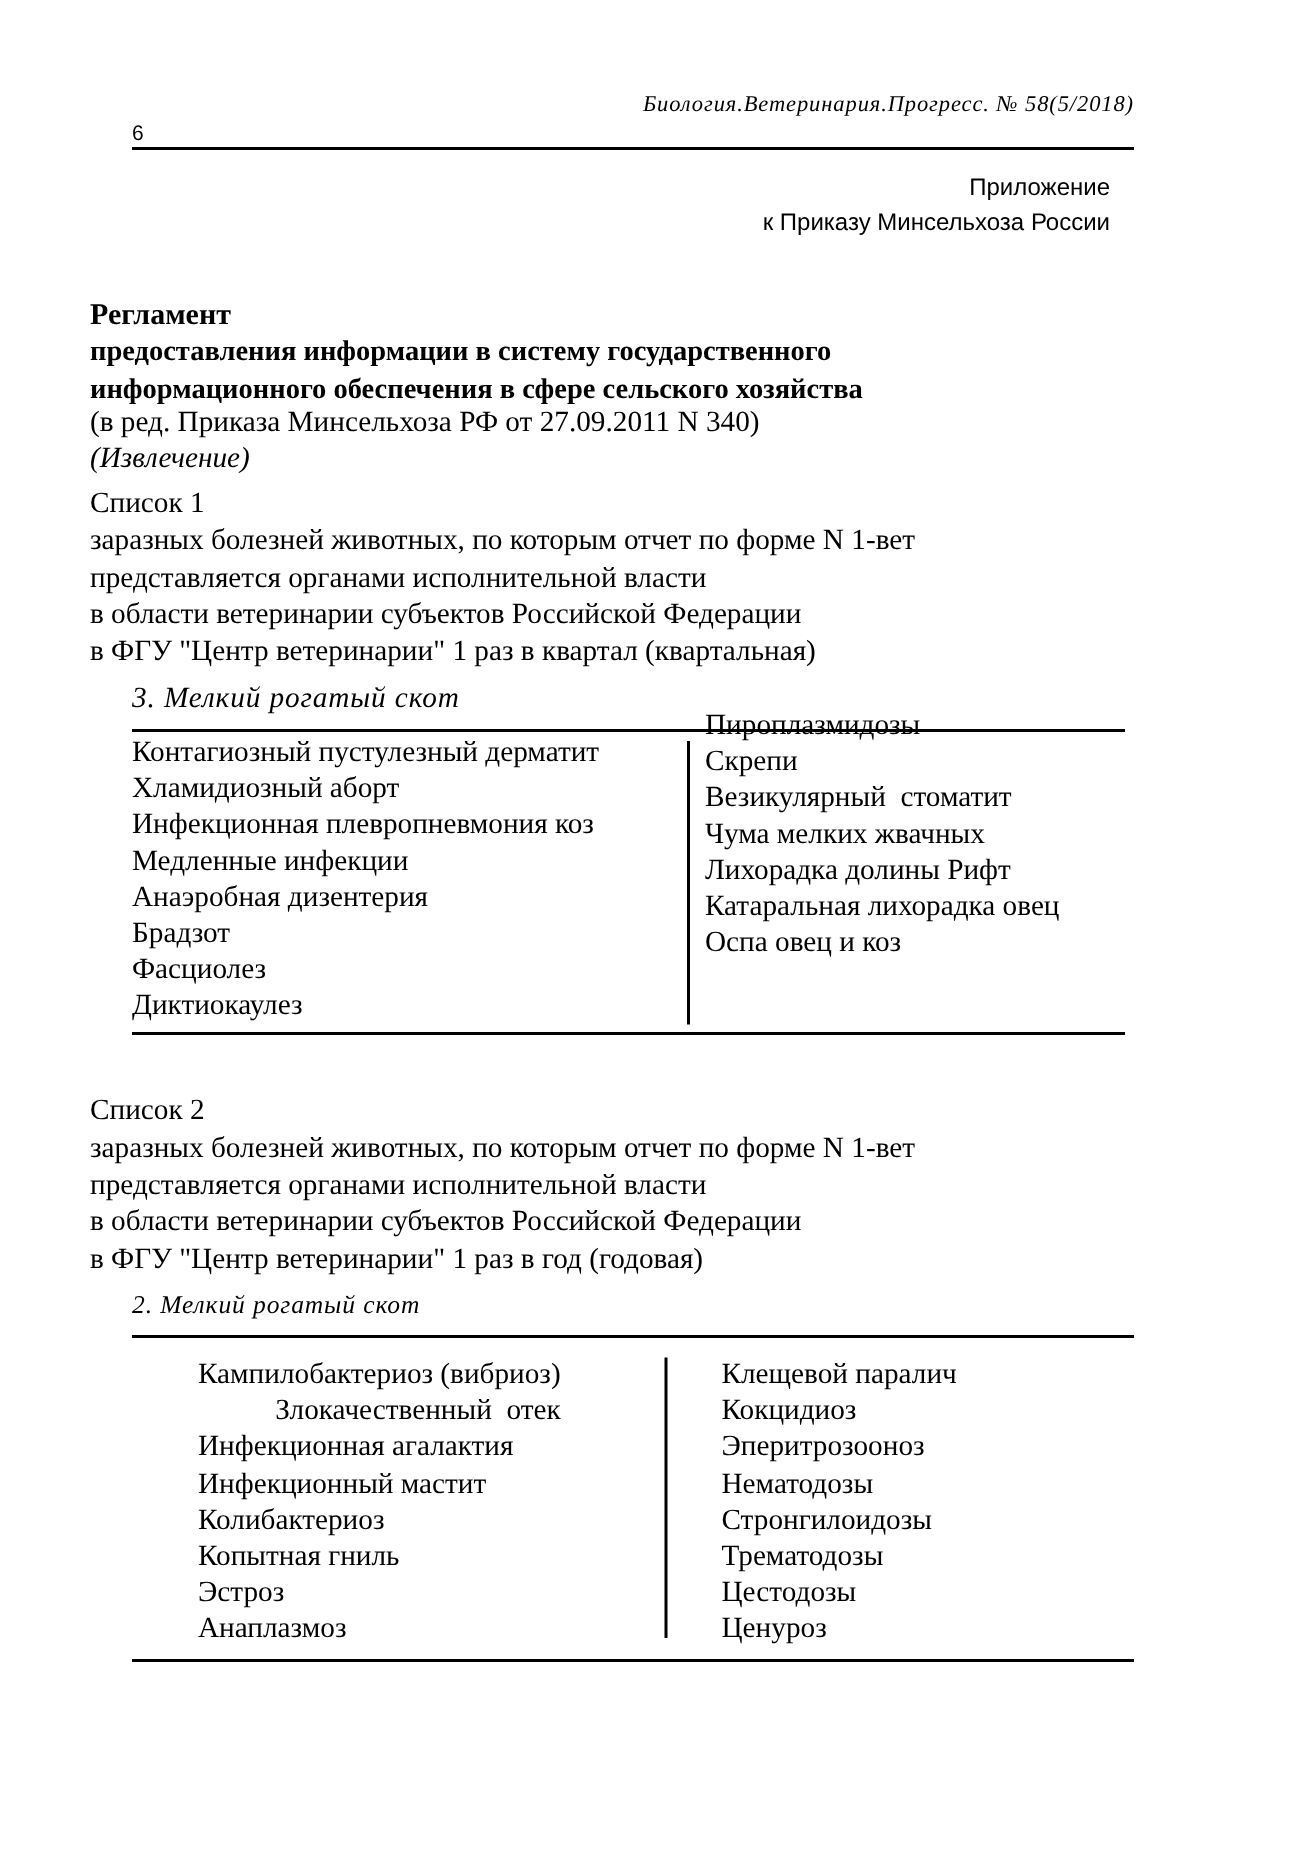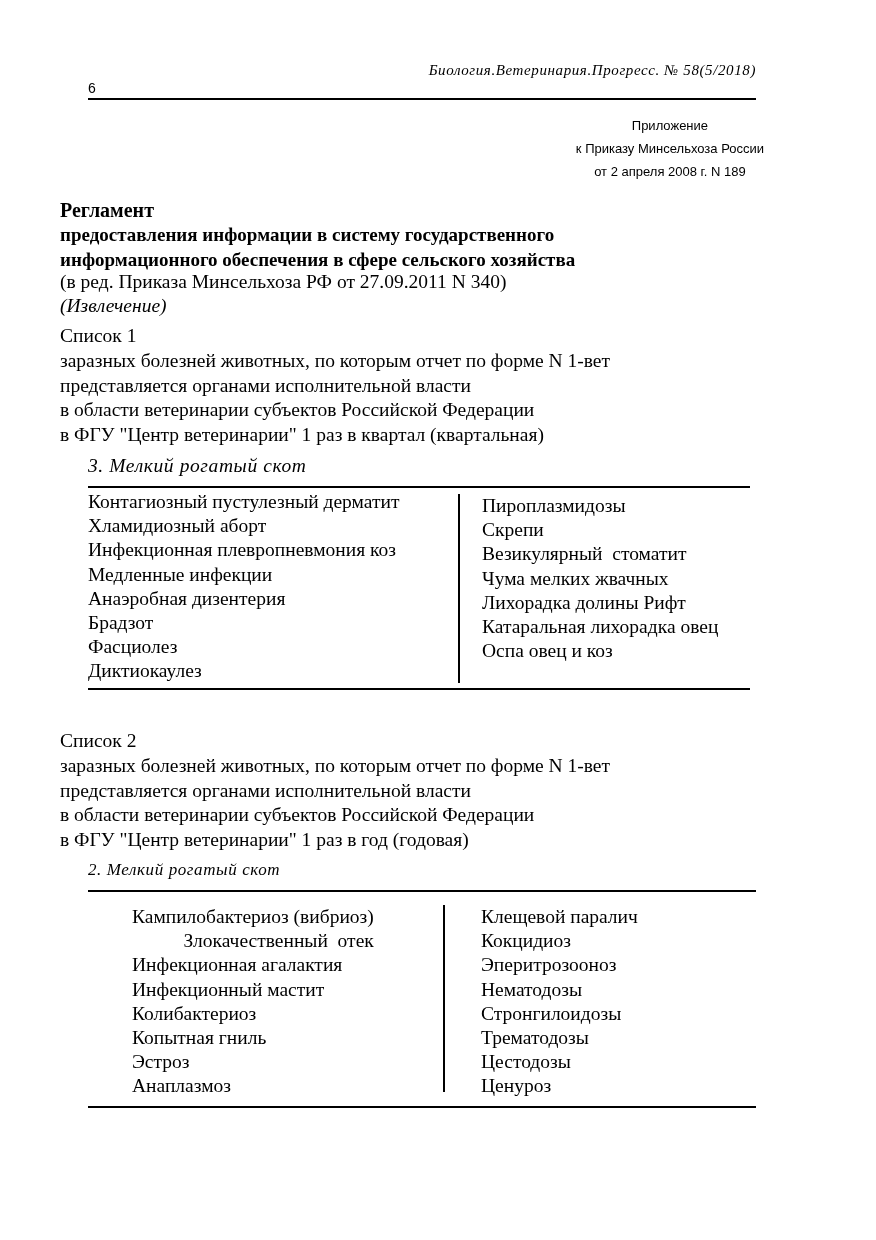--- a/index.html
+++ b/index.html
@@ -7,21 +7,21 @@
   .abs { position: absolute; }
   .sans { font-family: "Liberation Sans", "DejaVu Sans", sans-serif; }
   .serif { font-family: "Liberation Serif", "DejaVu Serif", serif; }
 
   
   #page-num { left: 88px; top: 80px; font-size: 14px; }
   #journal { right: 120px; top: 62px; font-size: 15px; font-style: italic; letter-spacing: 0.6px; }
   #header-rule { left: 88px; top: 98px; width: 668px; height: 2px; background: #000; }
 
   
-  #appendix { right: 112px; top: 114px; text-align: center; font-size: 13px; line-height: 23px; }
+  #appendix { right: 136px; top: 114px; text-align: right; font-size: 16px; line-height: 23px; }
 
   
   .center-block { left: 60px; width: 756px; }
   #title { top: 198px; font-size: 20px; font-weight: bold; line-height: 25px; }
   #subtitle { top: 222px; font-size: 19px; font-weight: bold; line-height: 25px; }
   #edition { top: 270px; font-size: 19.5px; line-height: 24px; }
   #extract { top: 294px; font-size: 19.5px; line-height: 24px; font-style: italic; }
 
   #list1-heading { top: 324px; font-size: 19.5px; line-height: 24px; }
   #list1-desc { top: 349px; font-size: 19.5px; line-height: 24.5px; }
@@ -34,39 +34,38 @@
   .rule { background: #000; height: 2px; }
   .vrule { background: #000; width: 2px; }
 
   .col { font-size: 19.5px; line-height: 24.2px; }
   .col div { white-space: nowrap; }
 
   #t1-top { left: 88px; top: 486px; width: 662px; }
   #t1-bottom { left: 88px; top: 688px; width: 662px; }
   #t1-divider { left: 458px; top: 494px; height: 189px; }
   #t1-left { left: 88px; top: 490px; }
-  #t1-right { left: 470px; top: 494px; margin-left: 12px; }
+  #t1-right { left: 470px; top: 472px; }
 
   #t2-top { left: 88px; top: 890px; width: 668px; }
   #t2-bottom { left: 88px; top: 1106px; width: 668px; }
   #t2-divider { left: 443px; top: 905px; height: 187px; }
   #t2-left { left: 132px; top: 905px; }
   #t2-right { left: 481px; top: 905px; }
 </style>
 </head>
 <body>
 
 <div id="page-num" class="abs sans">6</div>
 <div id="journal" class="abs serif">Биология.Ветеринария.Прогресс. № 58(5/2018)</div>
 <div id="header-rule" class="abs"></div>
 
 <div id="appendix" class="abs sans">
   <div>Приложение</div>
   <div>к Приказу Минсельхоза России</div>
-  <div>от 2 апреля 2008 г. N 189</div>
 </div>
 
 <div id="title" class="abs serif center-block">Регламент</div>
 <div id="subtitle" class="abs serif center-block">
   <div>предоставления информации в систему государственного</div>
   <div>информационного обеспечения в сфере сельского хозяйства</div>
 </div>
 <div id="edition" class="abs serif center-block">(в ред. Приказа Минсельхоза РФ от 27.09.2011 N 340)</div>
 <div id="extract" class="abs serif center-block">(Извлечение)</div>
 

